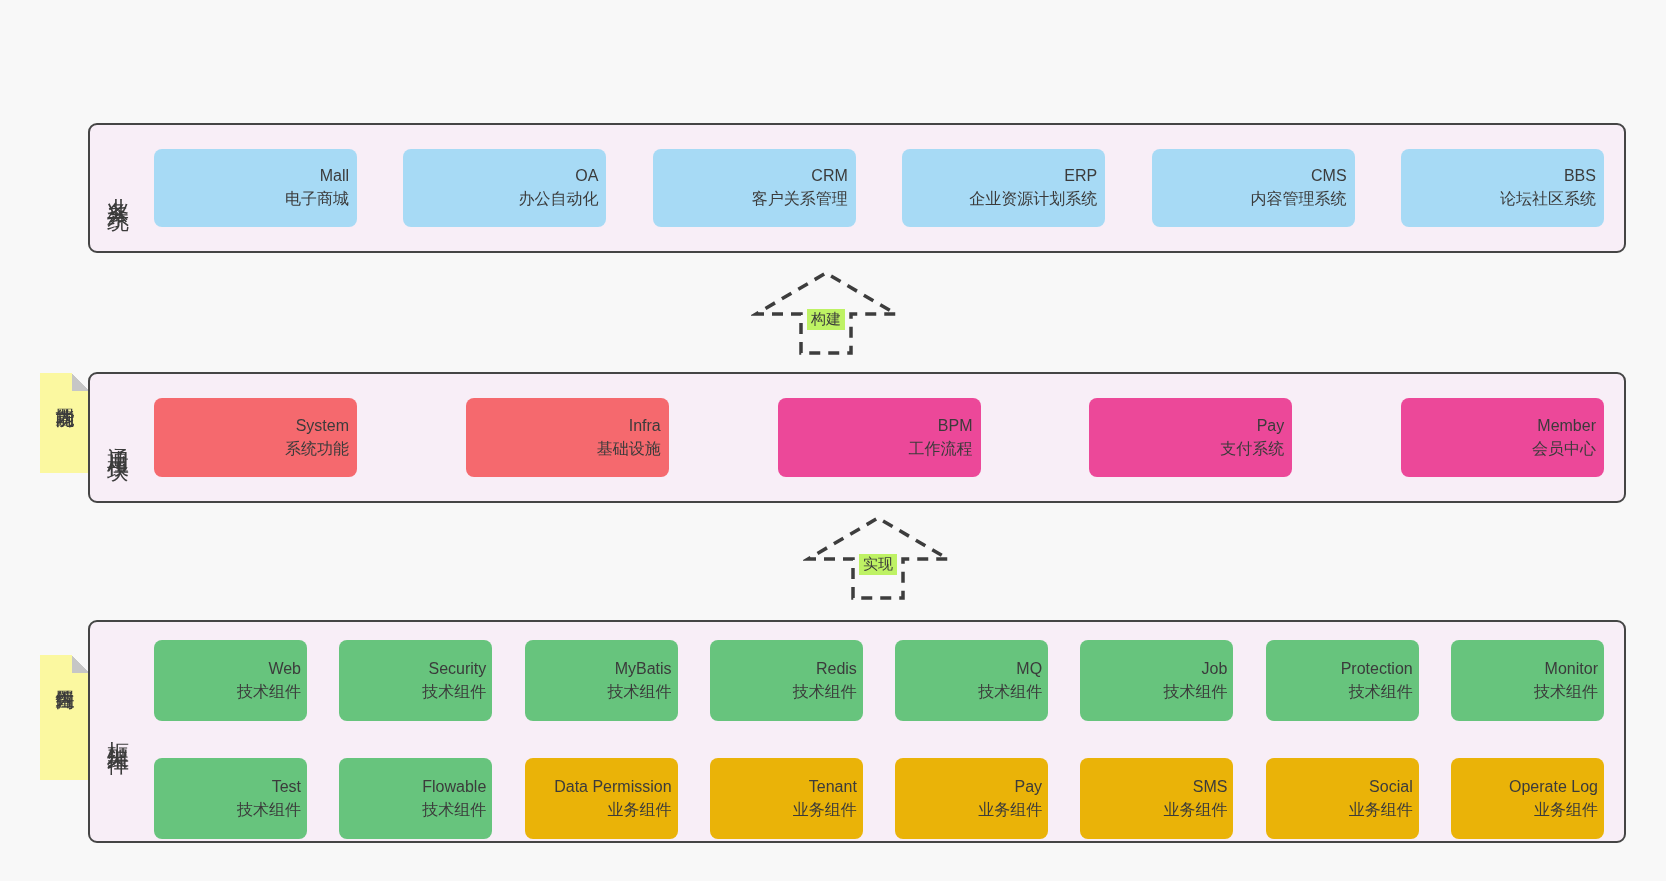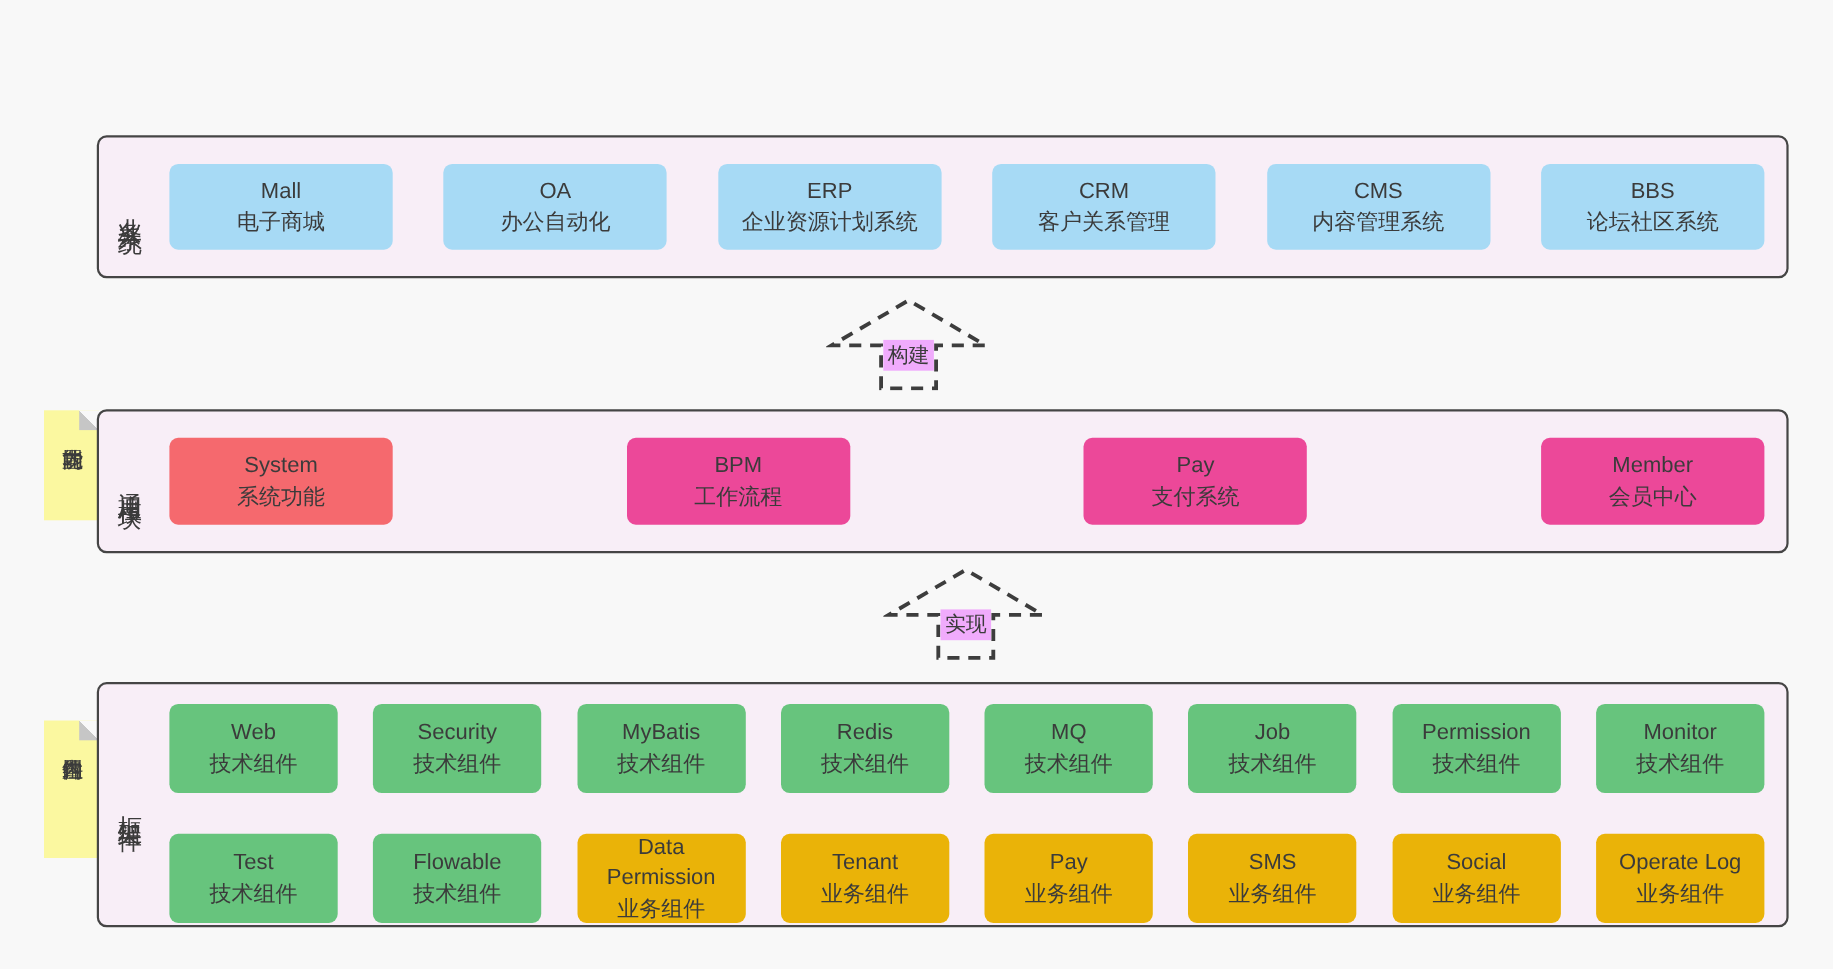--- a/index.html
+++ b/index.html
@@ -26,22 +26,22 @@
   .boxrow{
     position:absolute;left:64px;right:20px;
     display:flex;justify-content:space-between;align-items:stretch;
   }
   .boxrow.mid{top:24px;bottom:24px;}
   .boxrow.r1{top:18px;height:81px;}
   .boxrow.r2{top:136px;height:81px;}
 
   .node{
     border-radius:8px;box-sizing:border-box;
-    display:flex;flex-direction:column;justify-content:center;align-items:center;
-    text-align:center;font-size:20px;line-height:1.42;padding:2px 8px;
+    display:flex;flex-direction:column;justify-content:center;align-items:flex-end;
+    text-align:center;font-size:16px;line-height:1.42;padding:2px 8px;
     color:#3b3b3b;
   }
   .w203{width:203px;}
   .w153{width:153px;padding:2px 6px;}
   .blue{background:#a7daf5;}
   .red{background:#f5696e;}
   .pink{background:#ec4899;}
   .green{background:#67c47d;}
   .lgreen{background:#eab308;}
 
@@ -59,21 +59,21 @@
     writing-mode:vertical-rl;text-orientation:upright;
     font-size:19px;color:#3b3b3b;white-space:nowrap;
   }
 
   .arrow{position:absolute;z-index:3;}
   .arrow-1{left:751px;top:270px;width:150px;height:85px;}
   .arrow-2{left:803px;top:515px;width:150px;height:85px;}
   .arrow svg{display:block;width:100%;height:100%;}
   .arrow-label{
     position:absolute;left:50%;top:39px;transform:translateX(-50%);
-    background:#f0abfc;padding:1px 4px;font-size:19px;white-space:nowrap;
+    background:#bef264;padding:1px 4px;font-size:15px;white-space:nowrap;
     color:#3b3b3b;
   }
 </style>
 </head>
 <body>
 
 <div>
 
   <div class="note note-1">
     <i class="fold"></i>
@@ -89,26 +89,26 @@
     <div class="boxrow mid">
       <div class="node blue w203">
         <div>Mall</div>
         <div>电子商城</div>
       </div>
       <div class="node blue w203">
         <div>OA</div>
         <div>办公自动化</div>
       </div>
       <div class="node blue w203">
+        <div>CRM</div>
+        <div>客户关系管理</div>
+      </div>
+      <div class="node blue w203">
         <div>ERP</div>
         <div>企业资源计划系统</div>
-      </div>
-      <div class="node blue w203">
-        <div>CRM</div>
-        <div>客户关系管理</div>
       </div>
       <div class="node blue w203">
         <div>CMS</div>
         <div>内容管理系统</div>
       </div>
       <div class="node blue w203">
         <div>BBS</div>
         <div>论坛社区系统</div>
       </div>
     </div>
@@ -121,20 +121,24 @@
     <span class="arrow-label">构建</span>
   </div>
 
   <section class="panel panel-2">
     <div class="v-label">通用模块</div>
     <div class="boxrow mid">
       <div class="node red w203">
         <div>System</div>
         <div>系统功能</div>
       </div>
+      <div class="node red w203">
+        <div>Infra</div>
+        <div>基础设施</div>
+      </div>
       <div class="node pink w203">
         <div>BPM</div>
         <div>工作流程</div>
       </div>
       <div class="node pink w203">
         <div>Pay</div>
         <div>支付系统</div>
       </div>
       <div class="node pink w203">
         <div>Member</div>
@@ -171,21 +175,21 @@
       </div>
       <div class="node green w153">
         <div>MQ</div>
         <div>技术组件</div>
       </div>
       <div class="node green w153">
         <div>Job</div>
         <div>技术组件</div>
       </div>
       <div class="node green w153">
-        <div>Permission</div>
+        <div>Protection</div>
         <div>技术组件</div>
       </div>
       <div class="node green w153">
         <div>Monitor</div>
         <div>技术组件</div>
       </div>
     </div>
     <div class="boxrow r2">
       <div class="node green w153">
         <div>Test</div>

